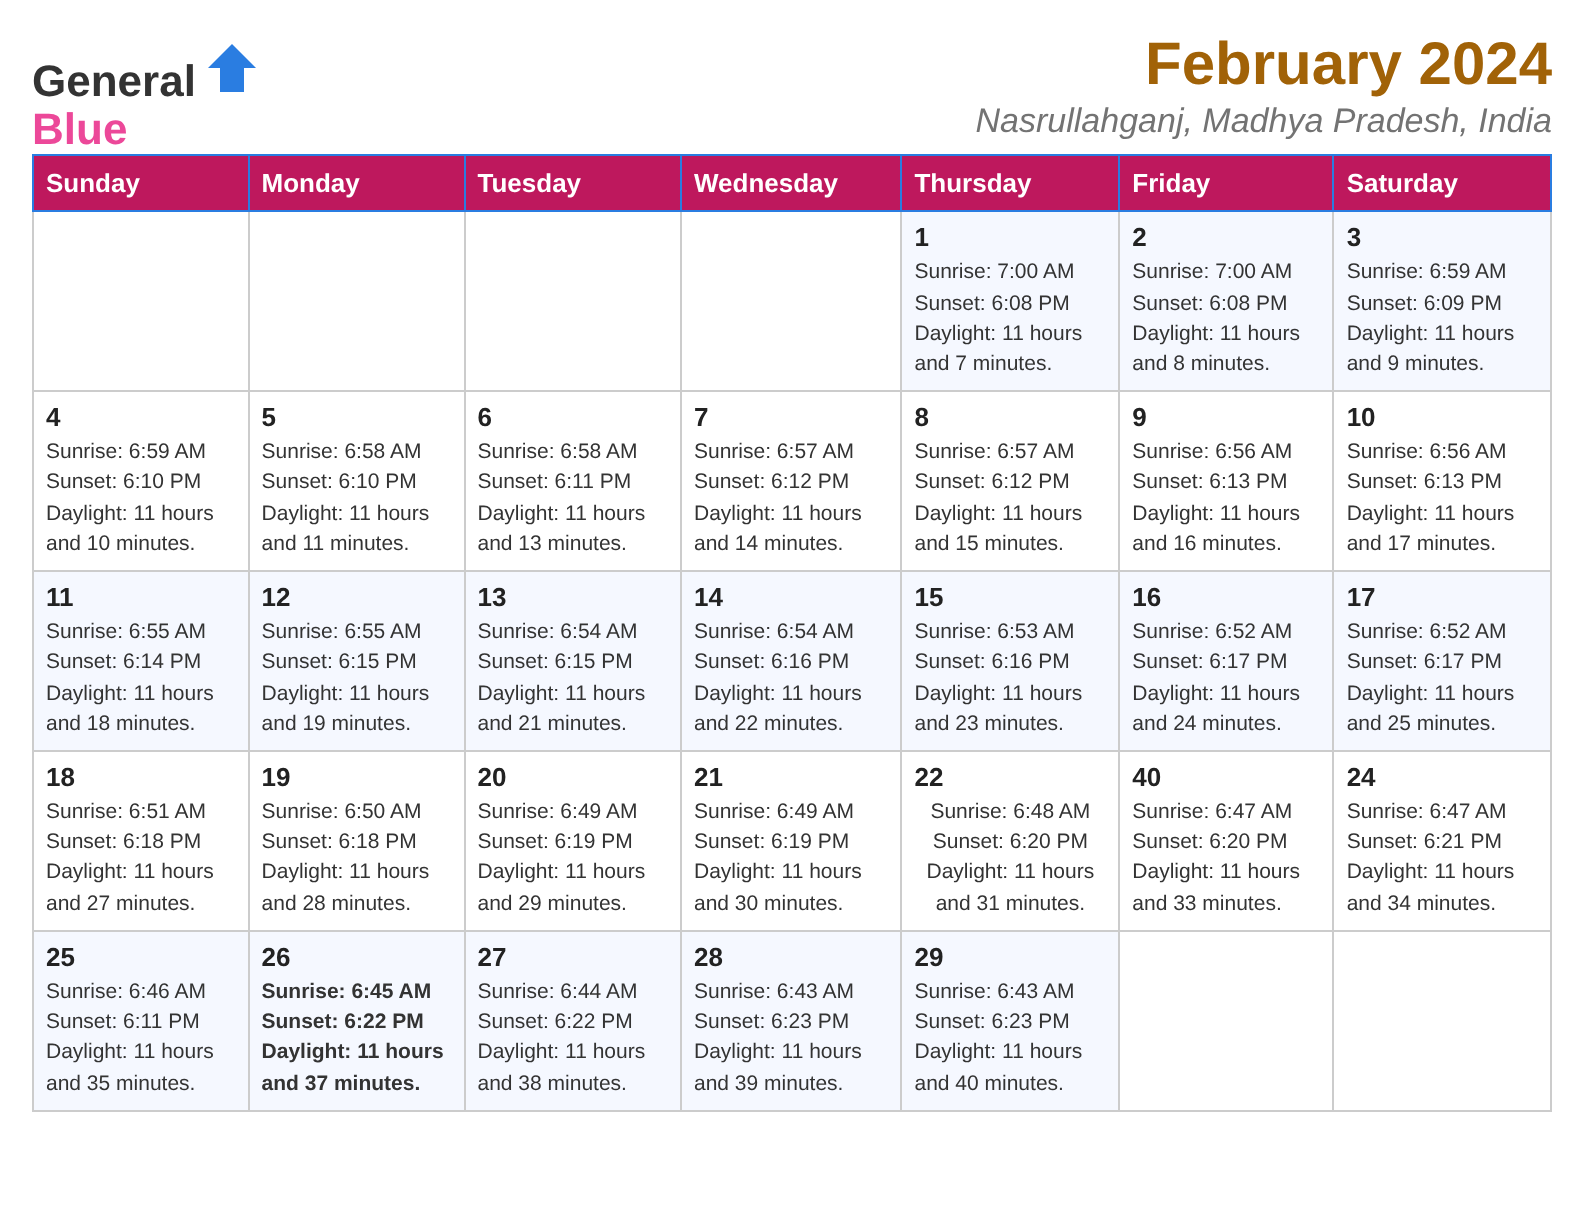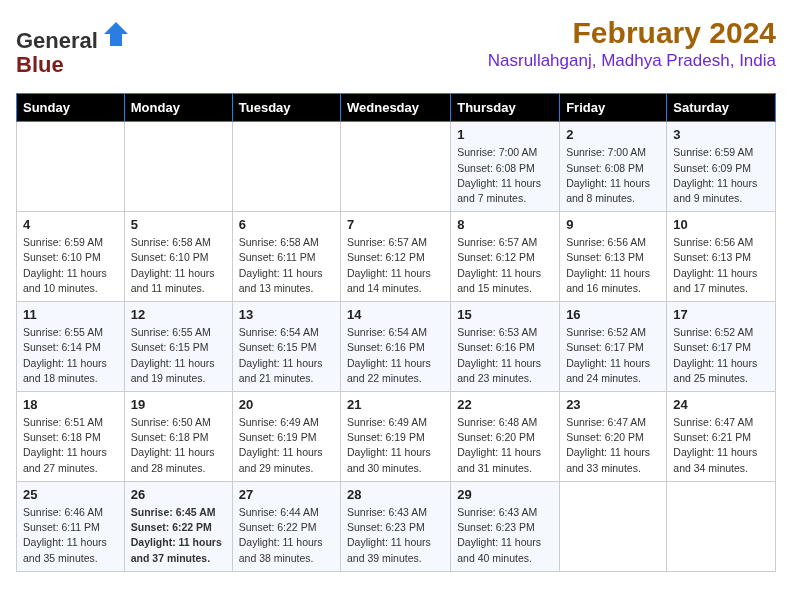--- a/index.html
+++ b/index.html
@@ -7,60 +7,61 @@
       font-family: Arial, sans-serif;
       background: #fff;
       width: 792px;
       min-height: 612px;
       padding: 16px;
     }
     .header-area {
       display: flex;
       justify-content: space-between;
       align-items: flex-start;
-      margin-bottom: 16px;
+      margin-bottom: 0;
     }
     .logo {
       display: flex;
       align-items: center;
       margin-top: 4px;
     }
     .logo-text {
       font-size: 22px;
       font-weight: bold;
       line-height: 1.1;
     }
     .logo-general { color: #333; }
-    .logo-blue { color: #7f1d1d; }
+    .logo-blue { color: #ec4899; }
     .logo-icon {
       width: 28px;
       height: 28px;
       margin-left: 4px;
     }
     .title-block {
       text-align: right;
     }
     .month-title {
       font-size: 30px;
       font-weight: bold;
       color: #a16207;
       line-height: 1.1;
     }
     .location-title {
       font-size: 17px;
-      color: #6d28d9;
+      color: #737373;
       margin-top: 2px;
+      font-style: italic;
     }
     table {
       width: 100%;
       border-collapse: collapse;
       font-size: 11px;
     }
     thead tr th {
-      background-color: #000000;
+      background-color: #be185d;
       color: #fff;
       padding: 6px 6px;
       text-align: left;
       font-size: 13px;
       font-weight: bold;
       border: 1px solid #2a7de1;
     }
     tbody tr td {
       border: 1px solid #ccc;
       vertical-align: top;
@@ -280,27 +281,27 @@
         </td>
         <td>
           <span class="day-number">21</span>
           <div class="day-info" style="white-space: pre-line;">Sunrise: 6:49 AM
 Sunset: 6:19 PM
 Daylight: 11 hours
 and 30 minutes.</div>
         </td>
         <td>
           <span class="day-number">22</span>
-          <div class="day-info" style="white-space: pre-line;">Sunrise: 6:48 AM
+          <div class="day-info" style="white-space: pre-line; text-align: center;">Sunrise: 6:48 AM
 Sunset: 6:20 PM
 Daylight: 11 hours
 and 31 minutes.</div>
         </td>
         <td>
-          <span class="day-number">23</span>
+          <span class="day-number">40</span>
           <div class="day-info" style="white-space: pre-line;">Sunrise: 6:47 AM
 Sunset: 6:20 PM
 Daylight: 11 hours
 and 33 minutes.</div>
         </td>
         <td>
           <span class="day-number">24</span>
           <div class="day-info" style="white-space: pre-line;">Sunrise: 6:47 AM
 Sunset: 6:21 PM
 Daylight: 11 hours

